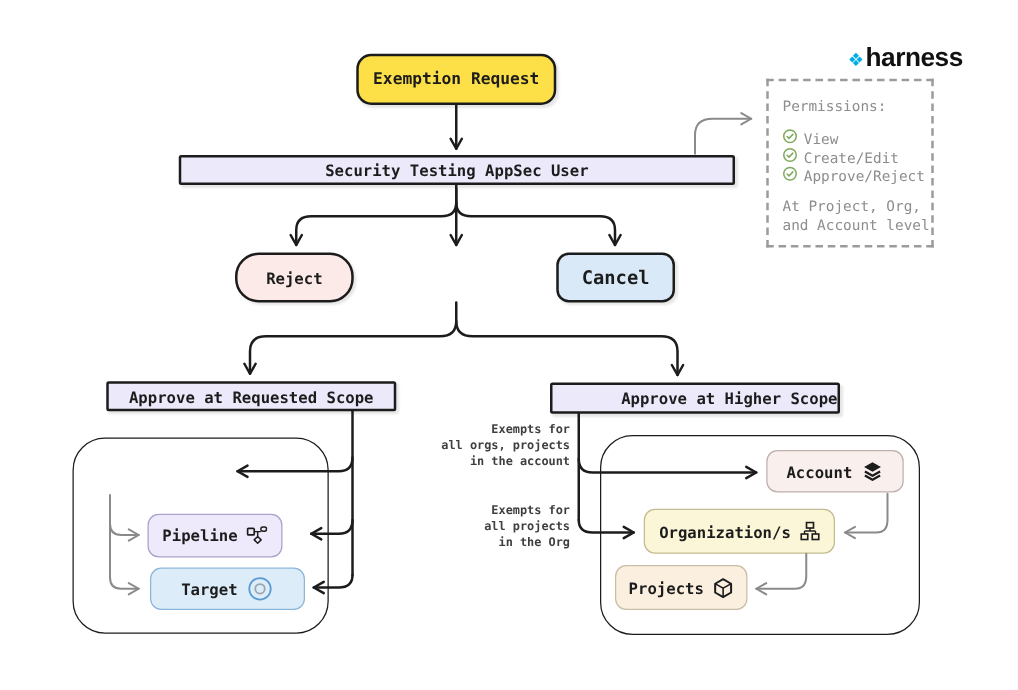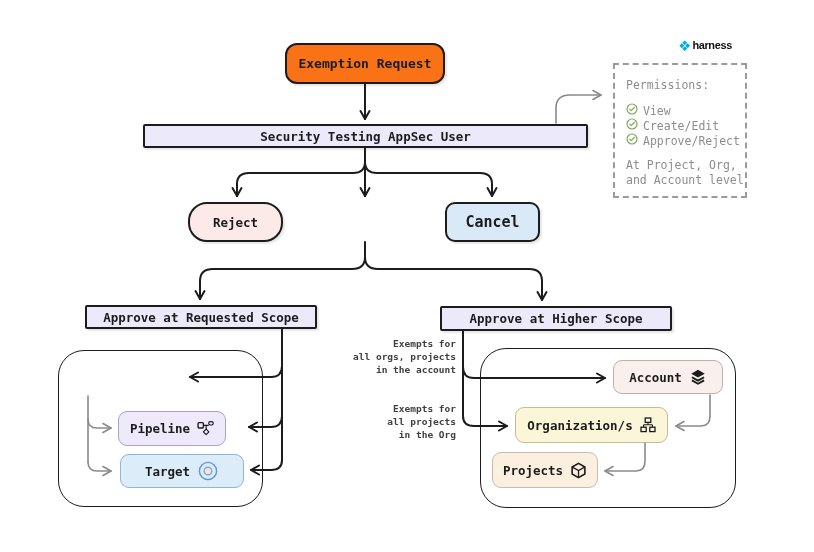--- a/index.html
+++ b/index.html
@@ -3,38 +3,38 @@
 <meta charset="utf-8">
 <style>
   html,body{margin:0;padding:0;background:#fff;}
   .canvas{
     position:relative;width:814px;height:552px;background:#ffffff;overflow:hidden;
     font-family:"DejaVu Sans Mono",monospace;color:#1c1c1c;
   }
   
   .brand{position:absolute;left:679px;top:35px;display:flex;align-items:center;gap:2px;}
   .brand-icon{color:#00ade4;font-size:19px;line-height:19px;}
-  .brand-text{font-family:"Liberation Sans",sans-serif;font-weight:700;font-size:11px;letter-spacing:-0.4px;color:#111;}
+  .brand-text{font-family:"Liberation Sans",sans-serif;font-weight:700;font-size:21px;letter-spacing:-0.4px;color:#111;}
   
   .node{
     position:absolute;display:flex;align-items:center;justify-content:center;
     border:2px solid #1c1c1c;font-weight:700;box-sizing:border-box;
     box-shadow:2px 2px 2px rgba(0,0,0,0.10);
   }
   
-  .n-exemption{left:285px;top:43px;width:160px;height:41px;border-radius:12px;background:#f97316;font-size:13px;}
+  .n-exemption{left:285px;top:43px;width:160px;height:41px;border-radius:12px;background:#fde047;font-size:13px;}
   
   .n-bar{left:143px;top:124px;width:445px;height:24px;border-radius:2px;background:#ebe9fa;font-size:12.5px;}
   
   .n-reject {left:188px;top:202px;width:95px;height:40px;border-radius:19px;background:#fbeae8;font-size:12.5px;}
   .n-approve{left:317px;top:202px;width:95px;height:40px;border-radius:10px;background:#e3f2e1;font-size:12.5px;}
   .n-cancel {left:445px;top:202px;width:95px;height:40px;border-radius:10px;background:#d9e9f8;font-size:15px;}
   
   .n-reqscope{left:85px;top:305px;width:232px;height:24px;border-radius:2px;background:#ebe9fa;font-size:12.5px;}
-  .n-hiscope {left:440px;top:306px;width:232px;height:25px;border-radius:2px;background:#ebe9fa;font-size:12.5px;}
+  .n-hiscope {left:440px;top:306px;width:232px;height:25px;border-radius:2px;background:#ebe9fa;font-size:12.5px;justify-content:flex-end;}
   
   .container{
     position:absolute;border:1.8px solid #1c1c1c;border-radius:26px;background:transparent;
     box-sizing:border-box;
   }
   .c-left {left:58px;top:350px;width:205px;height:157px;}
   .c-right{left:480px;top:348px;width:256px;height:160px;}
   
   .inner{
     position:absolute;display:flex;align-items:center;justify-content:center;gap:7px;

